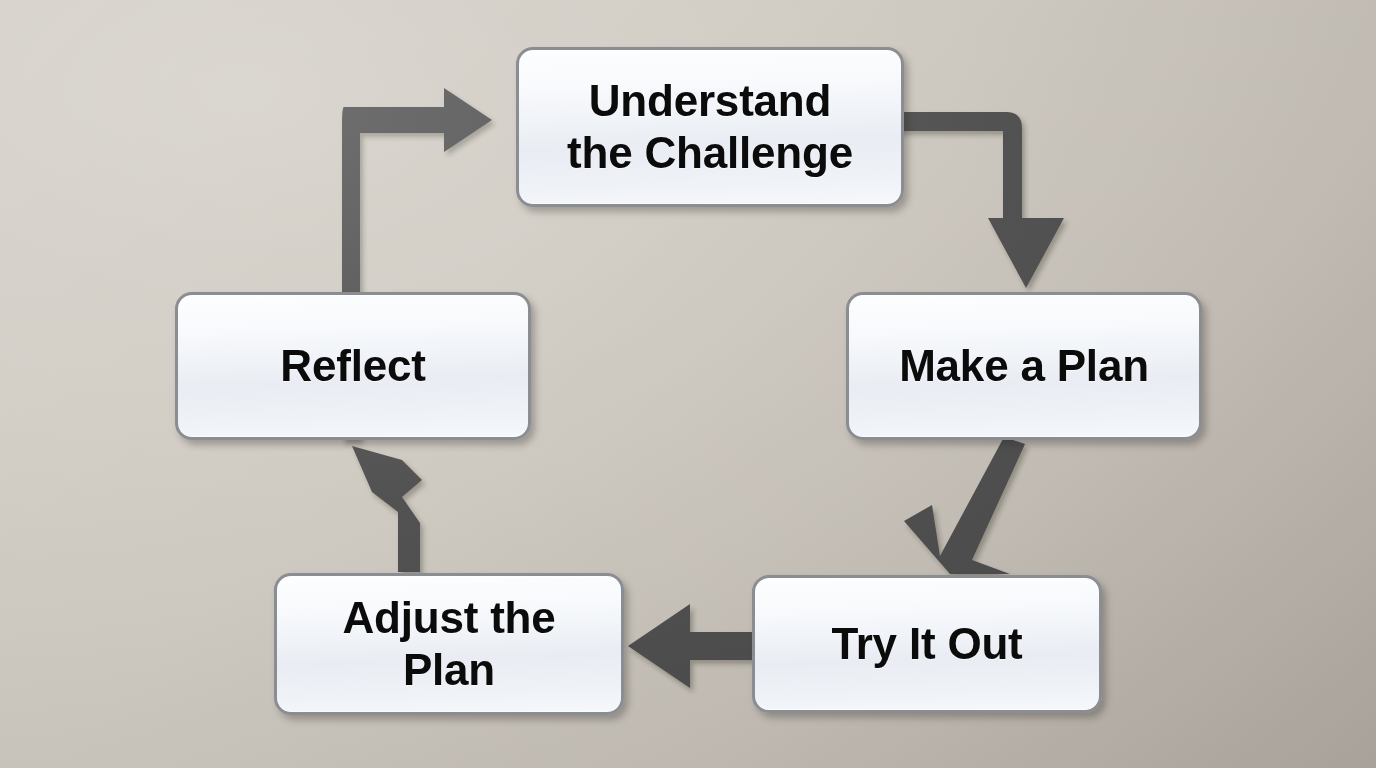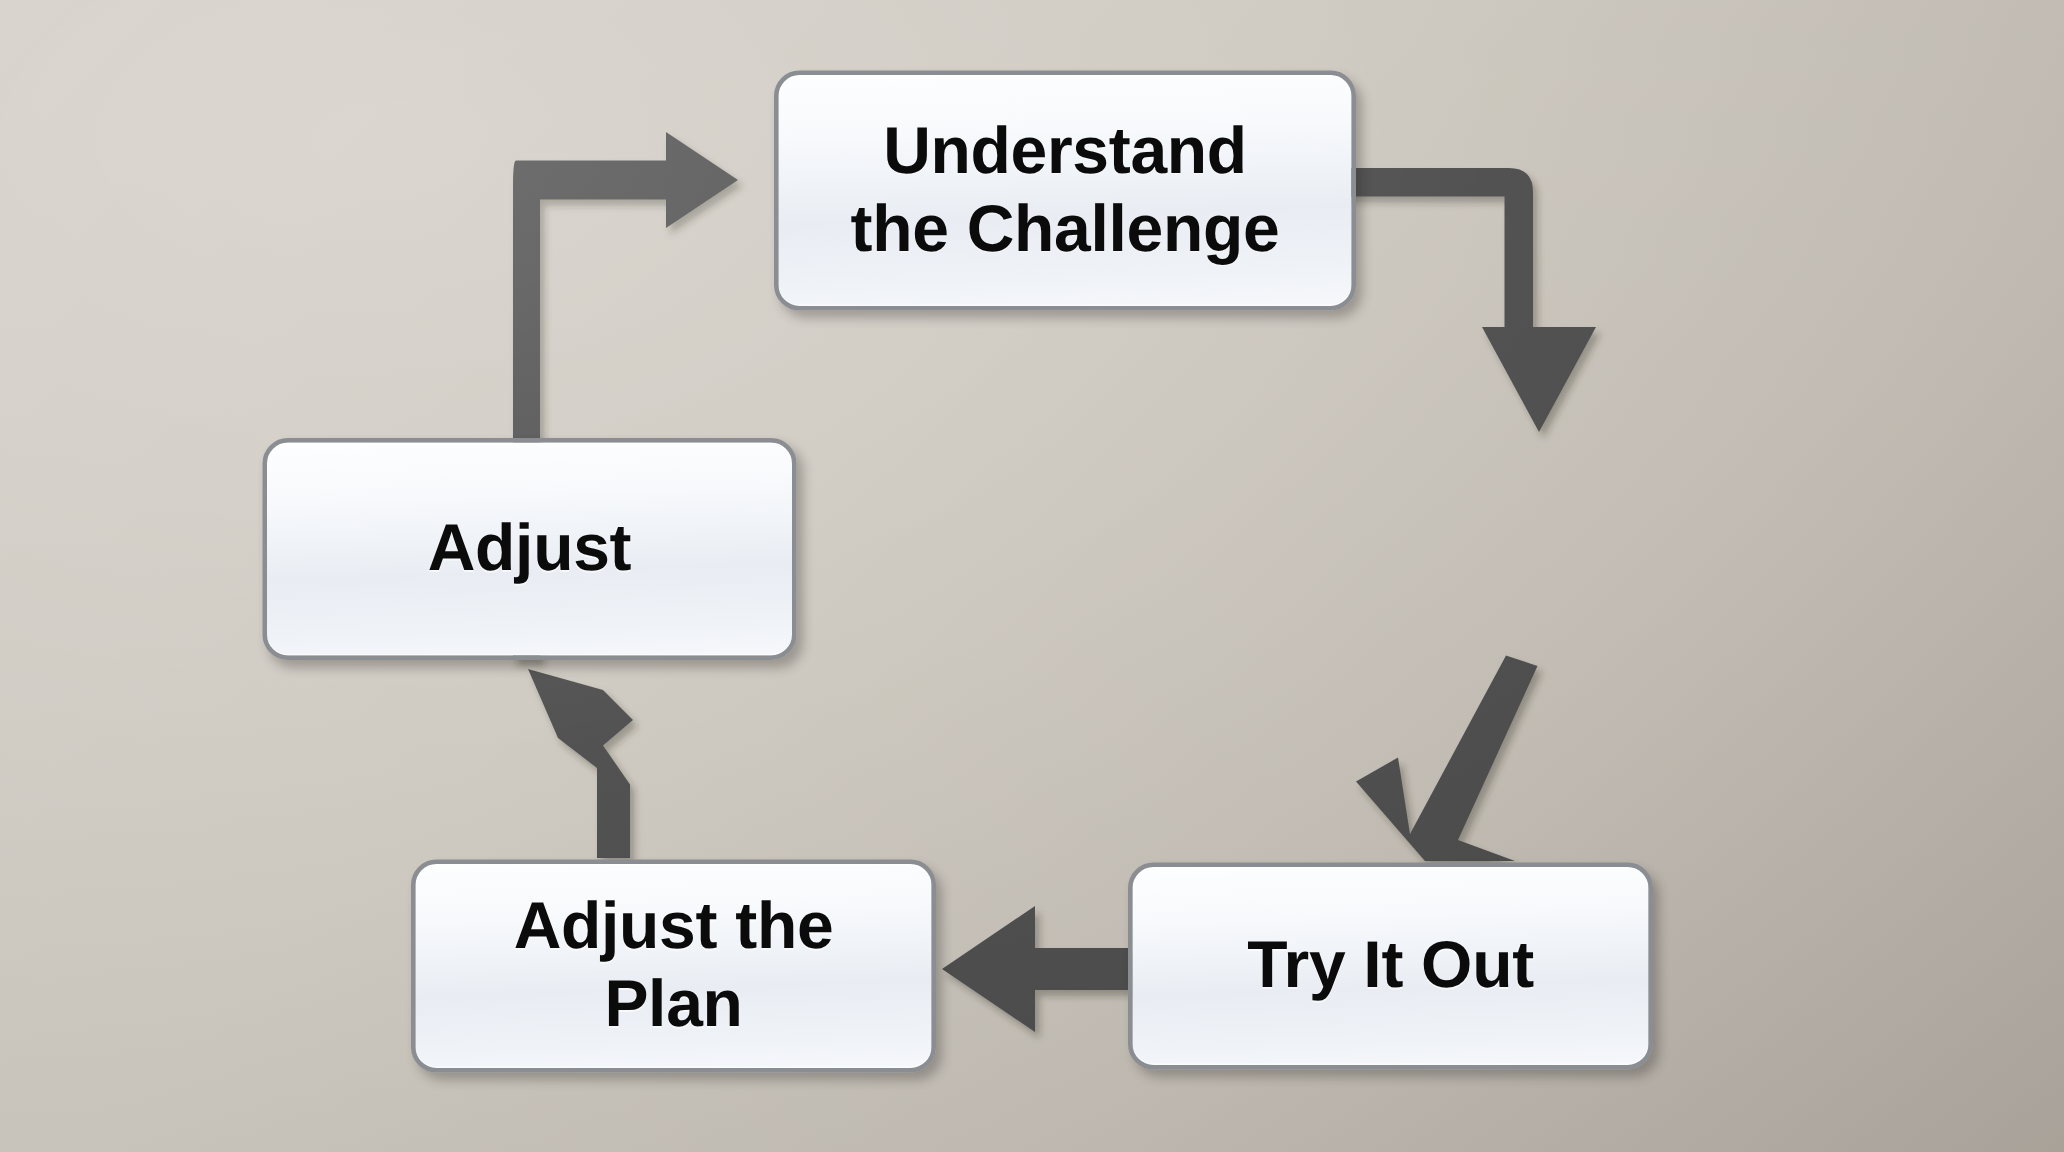--- a/index.html
+++ b/index.html
@@ -131,27 +131,30 @@
                Q 342 107 342 124
                Z"></path>
     </g>
   </svg>
 
   <div class="node" id="node-understand">
     <span class="node-label">Understand
 the Challenge</span>
   </div>
 
+  <div class="node" id="node-plan">
+    <span class="node-label">Make a Plan</span>
+  </div>
 
   <div class="node" id="node-try">
     <span class="node-label">Try It Out</span>
   </div>
 
   <div class="node" id="node-adjust">
     <span class="node-label">Adjust the
 Plan</span>
   </div>
 
   <div class="node" id="node-reflect">
-    <span class="node-label">Adjust</span>
+    <span class="node-label">Reflect</span>
   </div>
 
 </div>
 
 </body></html>

